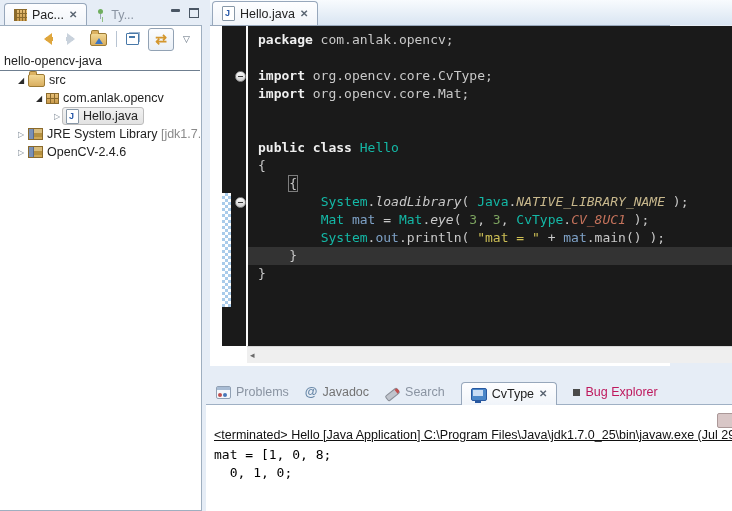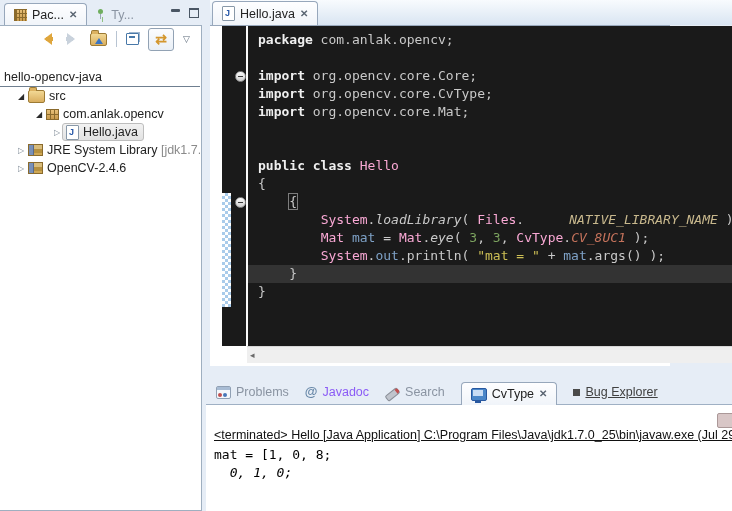--- a/index.html
+++ b/index.html
@@ -36,21 +36,21 @@
   .collapse-icon::before{content:"";position:absolute;left:2px;top:2px;width:6px;height:2px;background:#4878A8;}
   .link-btn{display:flex;align-items:center;justify-content:center;width:24px;height:21px;border:1px solid #92A2B4;border-radius:3px;background:linear-gradient(#FBFCFE,#E9EFF6);}
   .link-glyph{color:#D4972E;font-weight:bold;font-size:14px;line-height:14px;}
   .viewmenu{color:#5A6878;font-size:9px;}
   .minmax{width:12px;height:10px;position:relative;}
   .min-icon::before{content:"";position:absolute;left:1px;top:1px;width:9px;height:3px;background:#4A5664;border-radius:1px;}
   .max-icon::before{content:"";position:absolute;left:1px;top:0px;width:8px;height:7px;border:1px solid #4A5664;border-top:2px solid #4A5664;}
 
   
   .tree{left:0;top:52px;width:200px;height:434px;overflow:hidden;font-size:12.5px;}
-  .tree-project{padding:2px 0 2px 4px;border-bottom:1px solid #6F7F90;white-space:nowrap;margin-top:16px;}
+  .tree-project{padding:2px 0 2px 4px;border-bottom:1px solid #6F7F90;white-space:nowrap;}
   .tree-row{height:18px;display:flex;align-items:center;white-space:nowrap;overflow:hidden;}
   .twisty{width:10px;font-size:8px;color:#2B2B2B;text-align:center;flex:none;}
   .twisty.hollow{color:#7E8A96;font-size:8px;}
   .tree-icon{flex:none;margin:0 4px 0 2px;}
   .decorator{color:#8A8A8A;}
   .sel-box{display:flex;align-items:center;background:linear-gradient(#F2F2F2,#E2E2E2);border:1px solid #BDBDBD;border-radius:3px;padding:0 5px 0 1px;height:16px;}
   .pkgicon{width:13px;height:11px;border:1px solid #8A6A2C;box-sizing:border-box;background:
      repeating-linear-gradient(90deg,transparent 0 3px,#8A6A2C 3px 4px),
      repeating-linear-gradient(0deg,transparent 0 4px,#8A6A2C 4px 5px),
      linear-gradient(#E7C079,#C99A4B);}
@@ -79,25 +79,25 @@
   .fold-circle{position:absolute;left:25px;width:11px;height:11px;border-radius:50%;
      background:linear-gradient(#FAFAFA,#CECECE);border:1px solid #8A8A8A;box-sizing:border-box;}
   .fold-circle::before{content:"";position:absolute;left:2px;top:4px;width:5px;height:1px;background:#3A3A3A;}
   .ruler-sep{position:absolute;left:36px;top:0;width:2px;height:320px;background:#FAFAFA;}
   .code-area{position:absolute;left:38px;top:0;width:484px;height:320px;background:#1A1A1A;overflow:hidden;
      font-family:"DejaVu Sans Mono",monospace;font-size:13px;line-height:18px;padding-top:5px;box-sizing:border-box;}
   .code-line{height:18px;white-space:pre;padding-left:10px;}
   .code-line.current{background:#333333;}
   .s-kw{color:#EFEFEF;font-weight:bold;}
   .s-df{color:#C9C9C9;}
-  .s-cls{color:#f9a8d4;}
+  .s-cls{color:#14b8a6;}
   .s-var{color:#7EA1C6;}
   .s-num{color:#7CA35F;}
   .s-str{color:#CDBF55;}
-  .s-const{color:#C8B88D;font-style:italic;margin-left:45px;}
+  .s-const{color:#C8B88D;font-style:italic;}
   .s-cnst2{color:#C4725B;font-style:italic;}
   .s-sm{color:#C9C9C9;font-style:italic;}
   .s-brc{color:#C9C9C9;outline:1px solid #7D7D7D;}
   .hscroll{position:absolute;left:37px;top:320px;width:485px;height:17px;background:#EFEFEF;border-top:1px solid #D6D6D6;
      display:flex;align-items:center;box-sizing:border-box;}
   .hscroll .arrow{color:#6A6A6A;font-size:9px;padding-left:3px;}
 
   
   .console-region{left:206px;top:370px;width:526px;height:141px;}
   .cons-tabs{left:0;top:8px;width:526px;height:26px;padding-left:10px;display:flex;align-items:flex-end;gap:16px;box-sizing:border-box;}
@@ -211,69 +211,68 @@
 
     <div class="abs ed-widget">
       <div class="ruler"></div>
       <div class="range-ind"></div>
       <div class="fold-circle" style="top:45px;"></div>
       <div class="fold-circle" style="top:171px;"></div>
       <div class="ruler-sep"></div>
       <div class="code-area" id="code-area">
           <div class="code-line"><span class="s-kw">package</span><span class="s-df"> com.anlak.opencv;</span></div>
           <div class="code-line">&nbsp;</div>
-          <div class="code-line"><span class="s-kw">import</span><span class="s-df"> org.opencv.core.Core;</span></div>
           <div class="code-line"><span class="s-kw">import</span><span class="s-df"> org.opencv.core.CvType;</span></div>
           <div class="code-line"><span class="s-kw">import</span><span class="s-df"> org.opencv.core.Mat;</span></div>
           <div class="code-line">&nbsp;</div>
           <div class="code-line">&nbsp;</div>
           <div class="code-line"><span class="s-kw">public class</span><span class="s-df"> </span><span class="s-cls">Hello</span></div>
           <div class="code-line"><span class="s-df">{</span></div>
           <div class="code-line"><span class="s-df">    </span><span class="s-brc">{</span></div>
-          <div class="code-line"><span class="s-df">        </span><span class="s-cls">System</span><span class="s-df">.</span><span class="s-sm">loadLibrary</span><span class="s-df">( </span><span class="s-cls">Files</span><span class="s-df">.</span><span class="s-const">NATIVE_LIBRARY_NAME</span><span class="s-df"> );</span></div>
+          <div class="code-line"><span class="s-df">        </span><span class="s-cls">System</span><span class="s-df">.</span><span class="s-sm">loadLibrary</span><span class="s-df">( </span><span class="s-cls">Java</span><span class="s-df">.</span><span class="s-const">NATIVE_LIBRARY_NAME</span><span class="s-df"> );</span></div>
           <div class="code-line"><span class="s-df">        </span><span class="s-cls">Mat</span><span class="s-df"> </span><span class="s-var">mat</span><span class="s-df"> = </span><span class="s-cls">Mat</span><span class="s-df">.</span><span class="s-sm">eye</span><span class="s-df">( </span><span class="s-num">3</span><span class="s-df">, </span><span class="s-num">3</span><span class="s-df">, </span><span class="s-cls">CvType</span><span class="s-df">.</span><span class="s-cnst2">CV_8UC1</span><span class="s-df"> );</span></div>
-          <div class="code-line"><span class="s-df">        </span><span class="s-cls">System</span><span class="s-df">.</span><span class="s-var">out</span><span class="s-df">.println( </span><span class="s-str">"mat = "</span><span class="s-df"> + </span><span class="s-var">mat</span><span class="s-df">.args() );</span></div>
+          <div class="code-line"><span class="s-df">        </span><span class="s-cls">System</span><span class="s-df">.</span><span class="s-var">out</span><span class="s-df">.println( </span><span class="s-str">"mat = "</span><span class="s-df"> + </span><span class="s-var">mat</span><span class="s-df">.main() );</span></div>
           <div class="code-line current"><span class="s-df">    }</span></div>
           <div class="code-line"><span class="s-df">}</span></div>
         </div>
       <div class="hscroll">
         <span class="arrow">◂</span>
       </div>
     </div>
   </div>
 
   <div class="abs console-region">
     <div class="abs cons-tabs">
       <span class="cons-tab-plain">
         <span class="probicon"></span>
         <span style="color:#8A94A2;">Problems</span>
       </span>
       <span class="cons-tab-plain">
         <span class="at-glyph">@</span>
-        <span style="color:#8b5cf6;">Javadoc</span>
+        <span style="color:#737373;">Javadoc</span>
       </span>
       <span class="cons-tab-plain">
         <span class="searchicon"></span>
         <span style="color:#8A94A2;">Search</span>
       </span>
       <span class="tab active" style="margin-bottom:-1px;position:relative;z-index:2;">
         <span class="monicon"></span>
         <span>CvType</span>
         <span class="close-x">✕</span>
       </span>
       <span class="cons-tab-plain">
         <span class="bugsq"></span>
-        <span style="color:#404040;text-decoration:underline;">Bug Explorer</span>
+        <span style="color:#be185d;">Bug Explorer</span>
       </span>
 
     </div>
 
     <div class="abs cons-body">
       <div class="mini-btn"></div>
       <div class="cons-title">&lt;terminated&gt; Hello [Java Application] C:\Program Files\Java\jdk1.7.0_25\bin\javaw.exe (Jul 29, 20</div>
       <div class="cons-output" id="console-output">
           <div style="white-space: pre;">mat = [1, 0, 8;</div>
-          <div style="white-space: pre; font-style: italic;">  0, 1, 0;</div>
+          <div style="white-space: pre;">  0, 1, 0;</div>
         </div>
     </div>
   </div>
 
 </div>
 
 </body></html>

